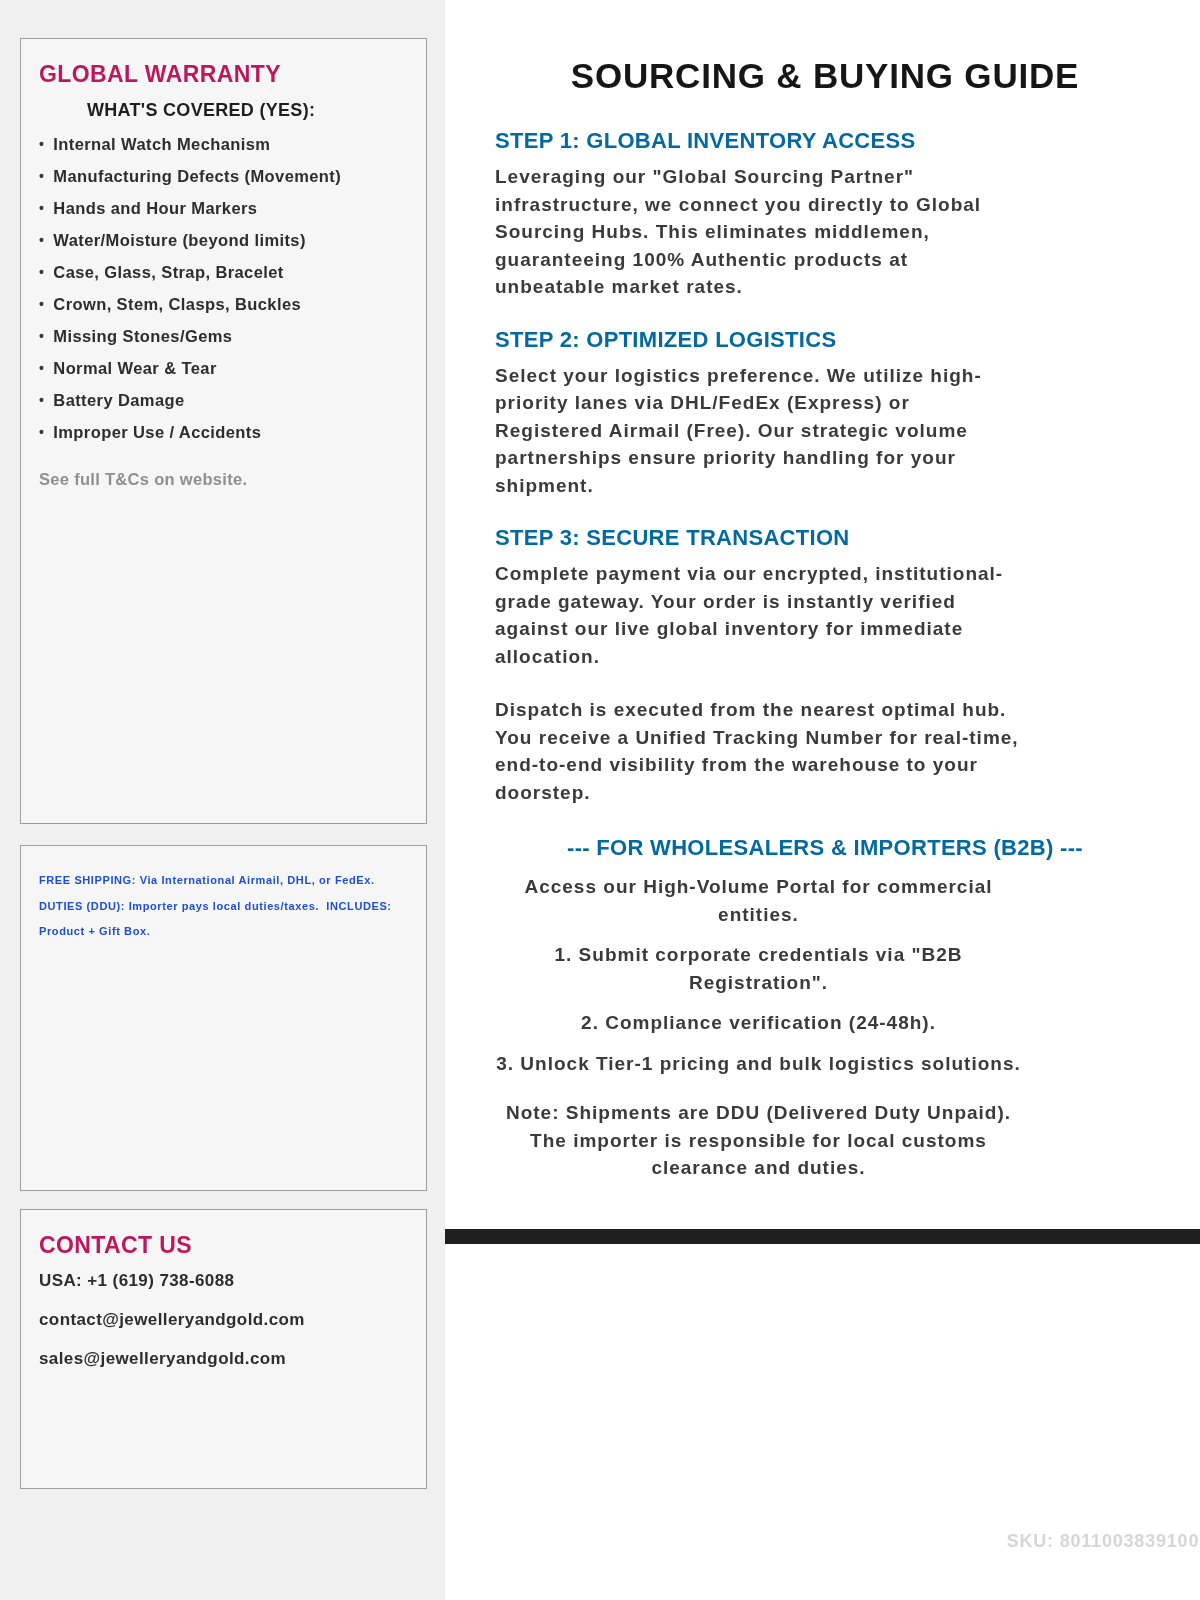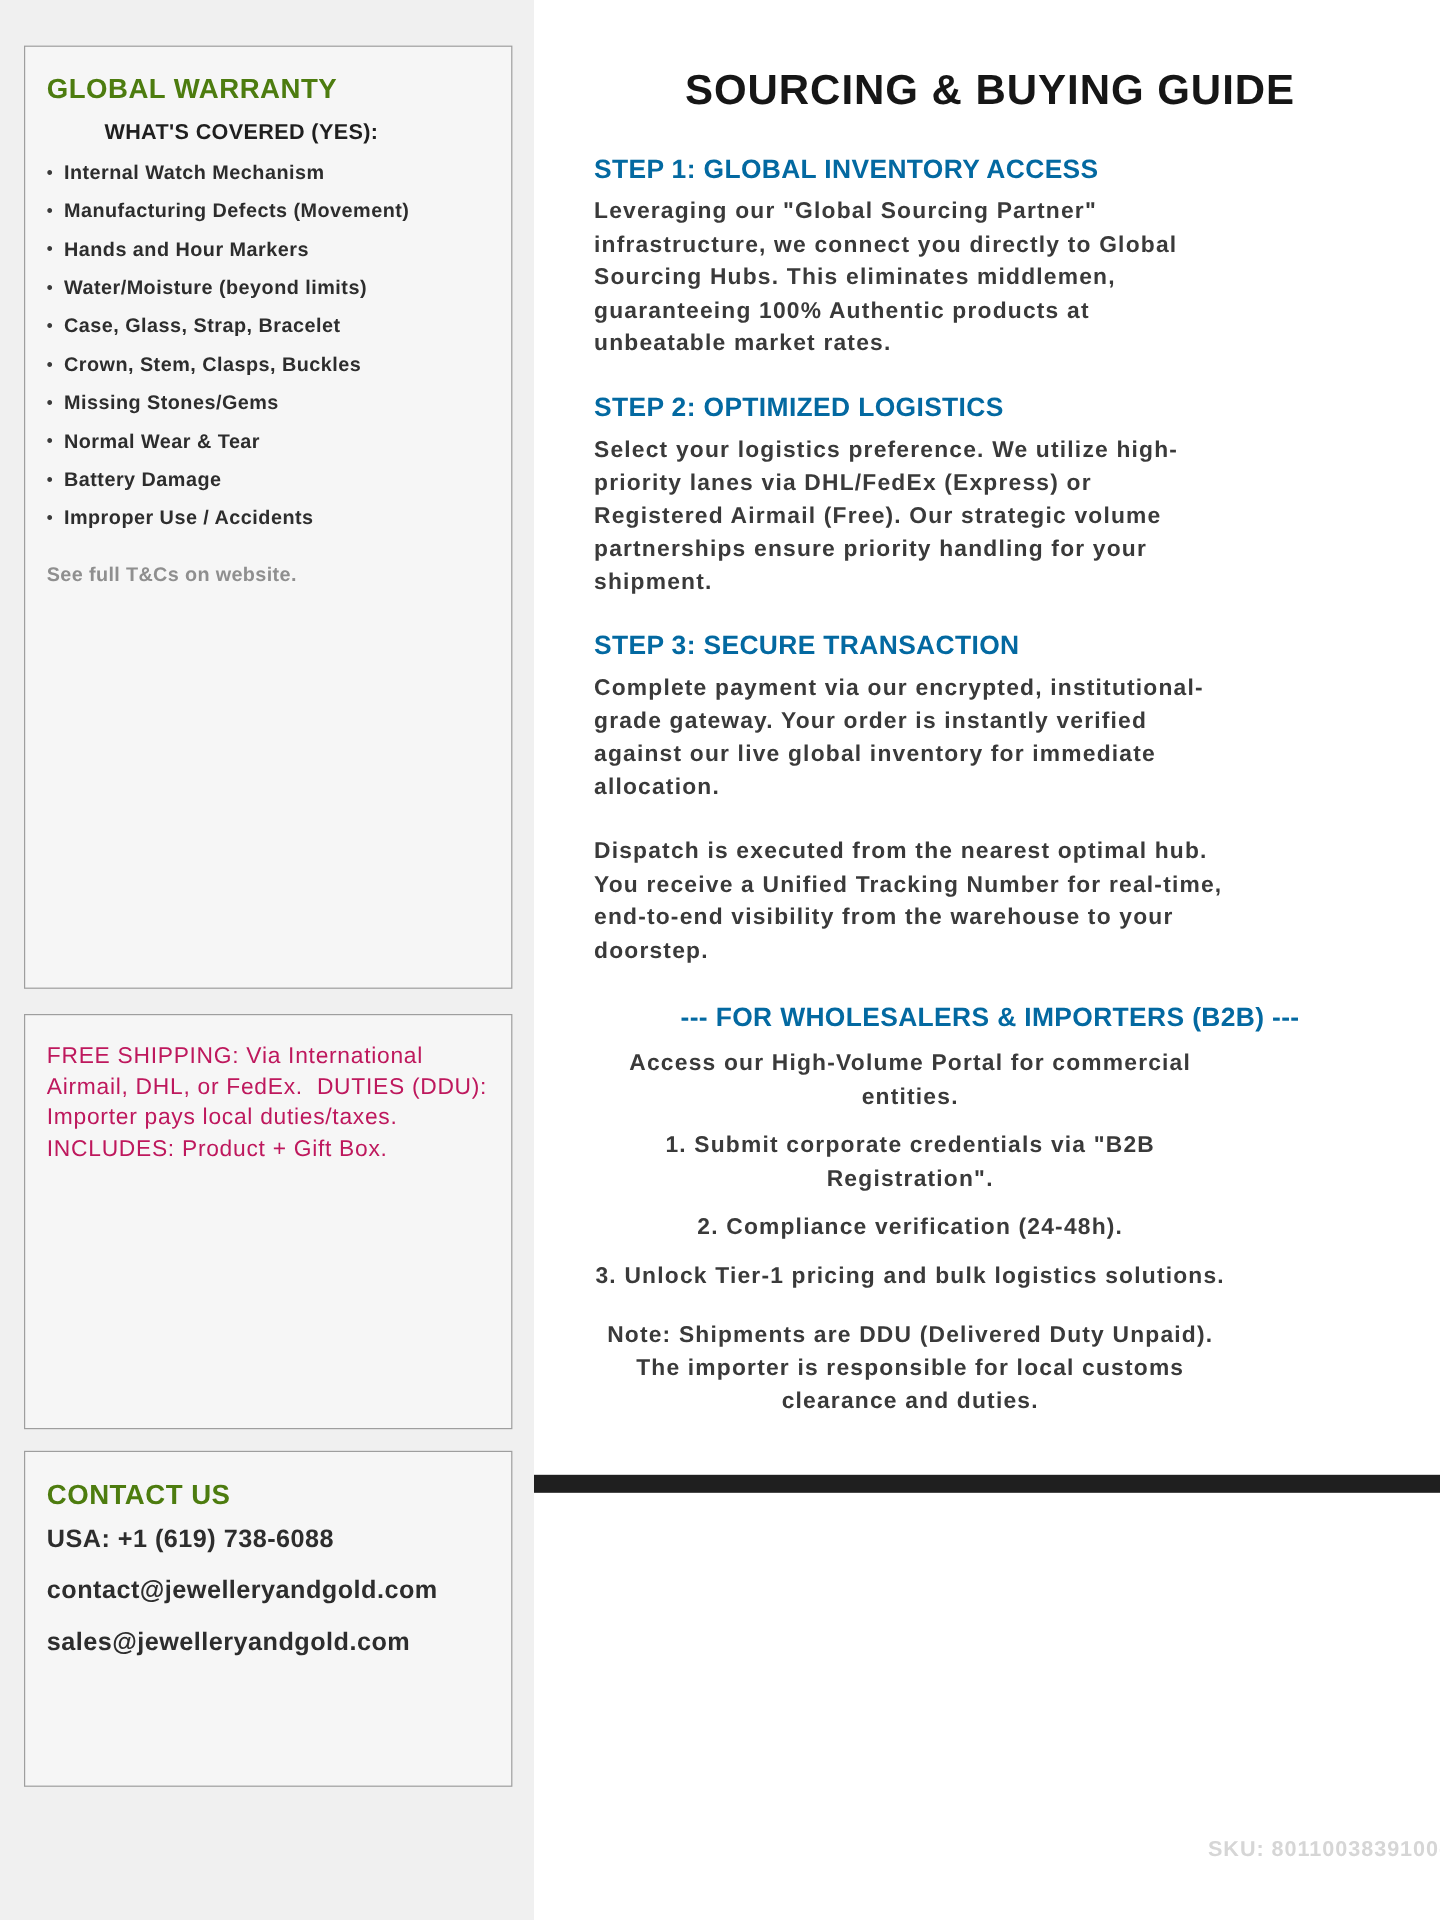--- a/index.html
+++ b/index.html
@@ -21,21 +21,21 @@
   }
   .panel {
     border: 1px solid #9e9e9e;
     background: #f6f6f6;
     padding: 22px 18px;
   }
   .panel-warranty { height: 786px; }
   .panel-terms    { height: 346px; margin-top: 21px; }
   .panel-contact  { height: 280px; margin-top: 18px; }
   .panel-title {
-    font-size: 23px; font-weight: 800; color: #4d7c0f;
+    font-size: 23px; font-weight: 800; color: #be185d;
     letter-spacing: .4px; margin-bottom: 12px;
   }
   .sub-heading {
     font-size: 18px; font-weight: 700; color: #1f1f1f;
     letter-spacing: .3px; margin-bottom: 14px; margin-left: 48px;
   }
   .gap-top { margin-top: 36px; }
   .bullet-list { list-style: none; }
   .bullet-list li {
     font-size: 16.5px; font-weight: 600; color: #2d2d2d;
@@ -43,25 +43,25 @@
   }
   .bullet-list li::before {
     content: "•"; font-size: 14px; margin-right: 9px;
     position: relative; top: -1px; color: #3a3a3a;
   }
   .footnote {
     margin-top: 28px; font-size: 16.5px; font-weight: 600;
     color: #8f8f8f; letter-spacing: .3px;
   }
   .terms-body {
-    font-size: 19px; font-weight: 400; line-height: 25.5px;
-    color: #be185d; letter-spacing: .6px; white-space: pre-wrap;
+    font-size: 11px; font-weight: 700; line-height: 25.5px;
+    color: #1d4ed8; letter-spacing: .6px; white-space: pre-wrap;
   }
   .contact-line {
-    font-size: 21px; font-weight: 600; color: #2d2d2d;
+    font-size: 17px; font-weight: 600; color: #2d2d2d;
     letter-spacing: .4px; margin-bottom: 19px;
   }
 
   
   .main {
     position: absolute; left: 445px; top: 0;
     width: 755px; height: 1244px;
     background: #ffffff;
     padding: 56px 45px 0 50px;
   }

